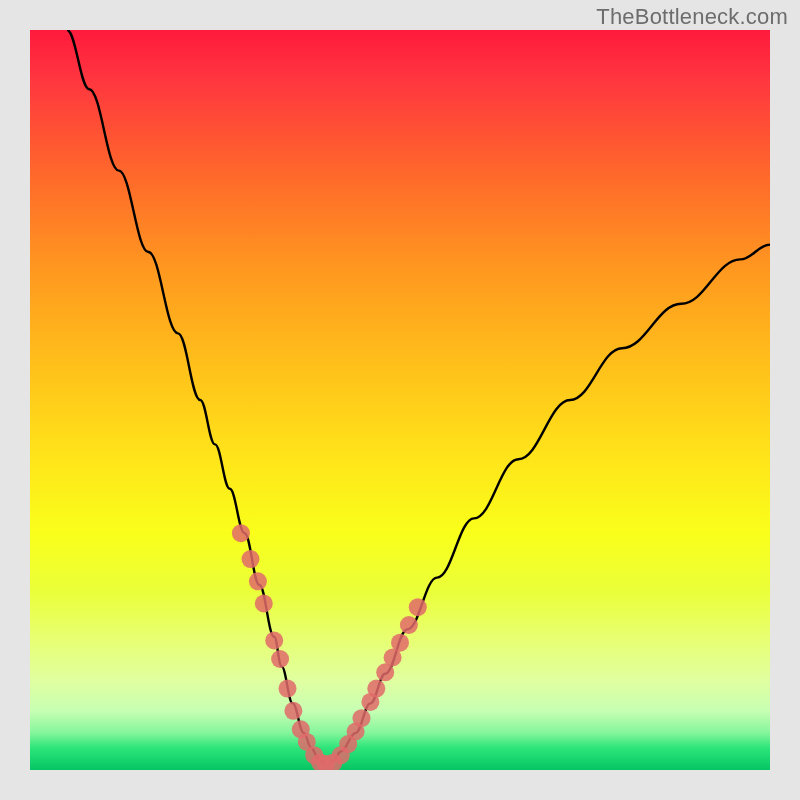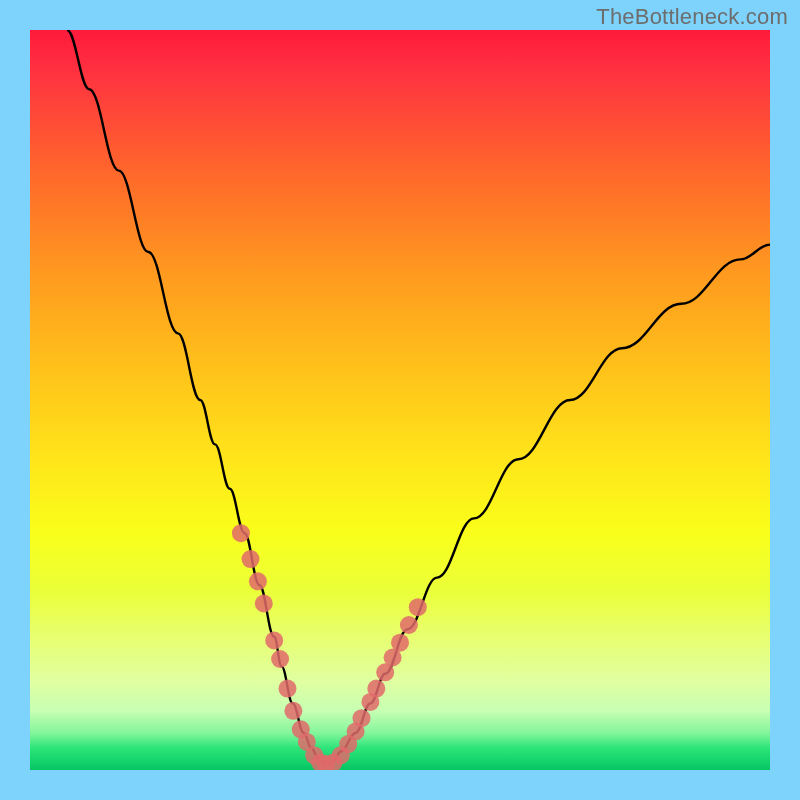--- a/index.html
+++ b/index.html
@@ -10,21 +10,21 @@
     overflow: hidden;
     background: #000;
     font-family: Arial, Helvetica, sans-serif;
   }
   .frame {
     position: absolute;
     top: 0;
     left: 0;
     width: 800px;
     height: 800px;
-    background: #7dd3fc;
+    background: #e5e5e5;
   }
   .plot-area {
     position: absolute;
     top: 30px;
     left: 30px;
     width: 740px;
     height: 740px;
     
     background: linear-gradient(
       to bottom,

